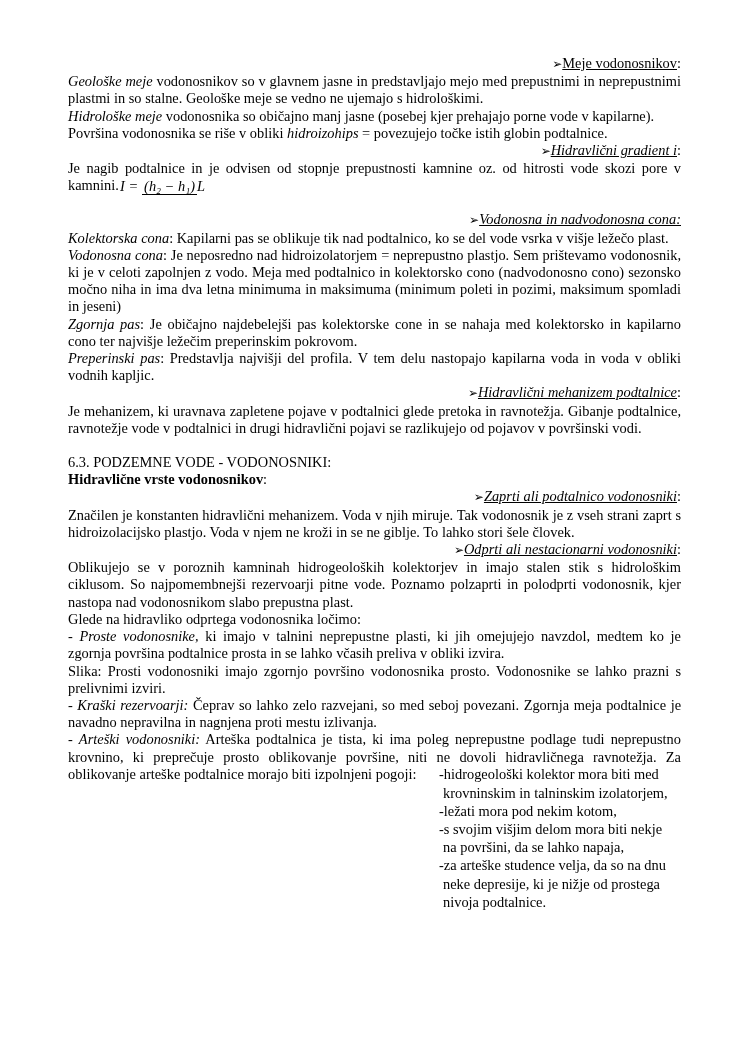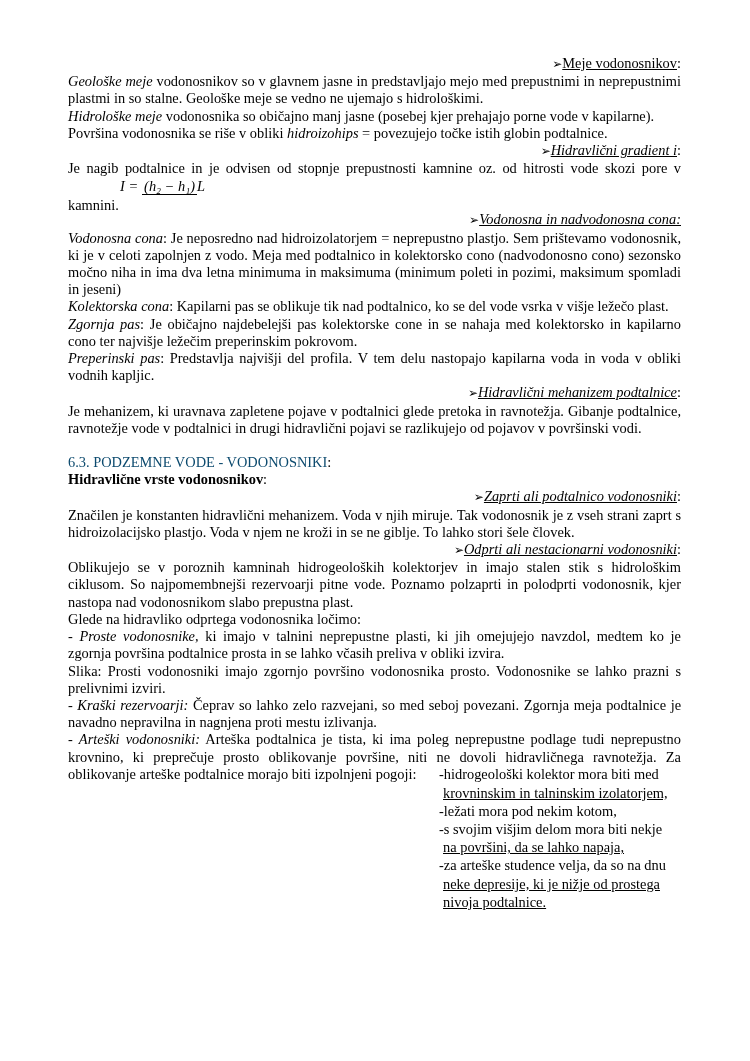--- a/index.html
+++ b/index.html
@@ -5,32 +5,32 @@
   html, body { margin: 0; padding: 0; background: #ffffff; }
   body { width: 750px; height: 1061px; position: relative; overflow: hidden;
          font-family: "Liberation Serif", serif; font-size: 14.4px; color: #000; }
   .page { position: absolute; left: 68px; top: 55px; width: 613px; line-height: 17.2px; }
   p { margin: 0; text-align: justify; }
   .bullet { padding-left: 23px; text-align: right; }
   .bullet .arrow { display: inline-block; width: 22px; font-size: 12px; }
   .u { text-decoration: underline; }
   .i { font-style: italic; }
   .b { font-weight: bold; }
-  .red { color: #0c4a6e; }
+  .red { color: #000000; }
   .gap { height: 17px; }
   .formula-line { height: 34px; position: relative; }
-  .formula-line .lbl { position: absolute; left: 0; top: 20px; }
+  .formula-line .lbl { position: absolute; left: 0; top: 0; }
   .frac { position: absolute; left: 52px; top: 0; display: inline-flex; align-items: center; }
   .frac .lhs { font-style: italic; margin-right: 4px; }
   .frac .fr { display: inline-flex; flex-direction: row; align-items: center; }
   .frac .num { border-bottom: 1px solid #000; padding: 0 2px; line-height: 16px; font-style: italic; }
   .frac .den { line-height: 18px; font-style: italic; }
   .conds { position: absolute; left: 371px; width: 260px; line-height: 18.2px; }
   .conds div { white-space: nowrap; }
-  .conds .ind { padding-left: 4px; text-decoration: underline; }
+  .conds .ind { padding-left: 4px; }
   .last-para { text-align: justify; }
 </style>
 </head>
 <body>
 
 <div class="page">
 
   <p class="bullet"><span class="arrow">➢</span><span class="u">Meje vodonosnikov</span><span>:</span></p>
   <p><span class="i">Geološke meje</span><span> vodonosnikov so v glavnem jasne in predstavljajo mejo med prepustnimi in neprepustnimi plastmi in so stalne. Geološke meje se vedno ne ujemajo s hidrološkimi.</span></p>
   <p><span class="i">Hidrološke meje</span><span> vodonosnika so običajno manj jasne (posebej kjer prehajajo porne vode v kapilarne).</span></p>
@@ -43,22 +43,22 @@
     <span class="frac">
       <span class="lhs">I =</span>
       <span class="fr">
         <span class="num">(h₂ − h₁)</span>
         <span class="den">L</span>
       </span>
     </span>
   </div>
 
   <p class="bullet"><span class="arrow">➢</span><span class="u i">Vodonosna in nadvodonosna cona:</span></p>
+  <p><span class="i">Kolektorska cona</span><span>: Kapilarni pas se oblikuje tik nad podtalnico, ko se del vode vsrka v višje ležečo plast.</span></p>
   <p><span class="i">Vodonosna cona</span><span>: Je neposredno nad hidroizolatorjem = neprepustno plastjo. Sem prištevamo vodonosnik, ki je v celoti zapolnjen z vodo. Meja med podtalnico in kolektorsko cono (nadvodonosno cono) sezonsko močno niha in ima dva letna minimuma in maksimuma (minimum poleti in pozimi, maksimum spomladi in jeseni)</span></p>
-  <p><span class="i">Kolektorska cona</span><span>: Kapilarni pas se oblikuje tik nad podtalnico, ko se del vode vsrka v višje ležečo plast.</span></p>
   <p><span class="i">Zgornja pas</span><span>: Je običajno najdebelejši pas kolektorske cone in se nahaja med kolektorsko in kapilarno cono ter najvišje ležečim preperinskim pokrovom.</span></p>
   <p><span class="i">Preperinski pas</span><span>: Predstavlja najvišji del profila. V tem delu nastopajo kapilarna voda in voda v obliki vodnih kapljic.</span></p>
 
   <p class="bullet"><span class="arrow">➢</span><span class="u i">Hidravlični mehanizem podtalnice</span><span>:</span></p>
   <p><span>Je mehanizem, ki uravnava zapletene pojave v podtalnici glede pretoka in ravnotežja. Gibanje podtalnice, ravnotežje vode v podtalnici in drugi hidravlični pojavi se razlikujejo od pojavov v površinski vodi.</span></p>
 
   <div class="gap"></div>
 
   <p style="text-align:left"><span class="red">6.3. PODZEMNE VODE - VODONOSNIKI</span><span>:</span></p>
   <p style="text-align:left"><span class="b">Hidravlične vrste vodonosnikov</span><span>:</span></p>

